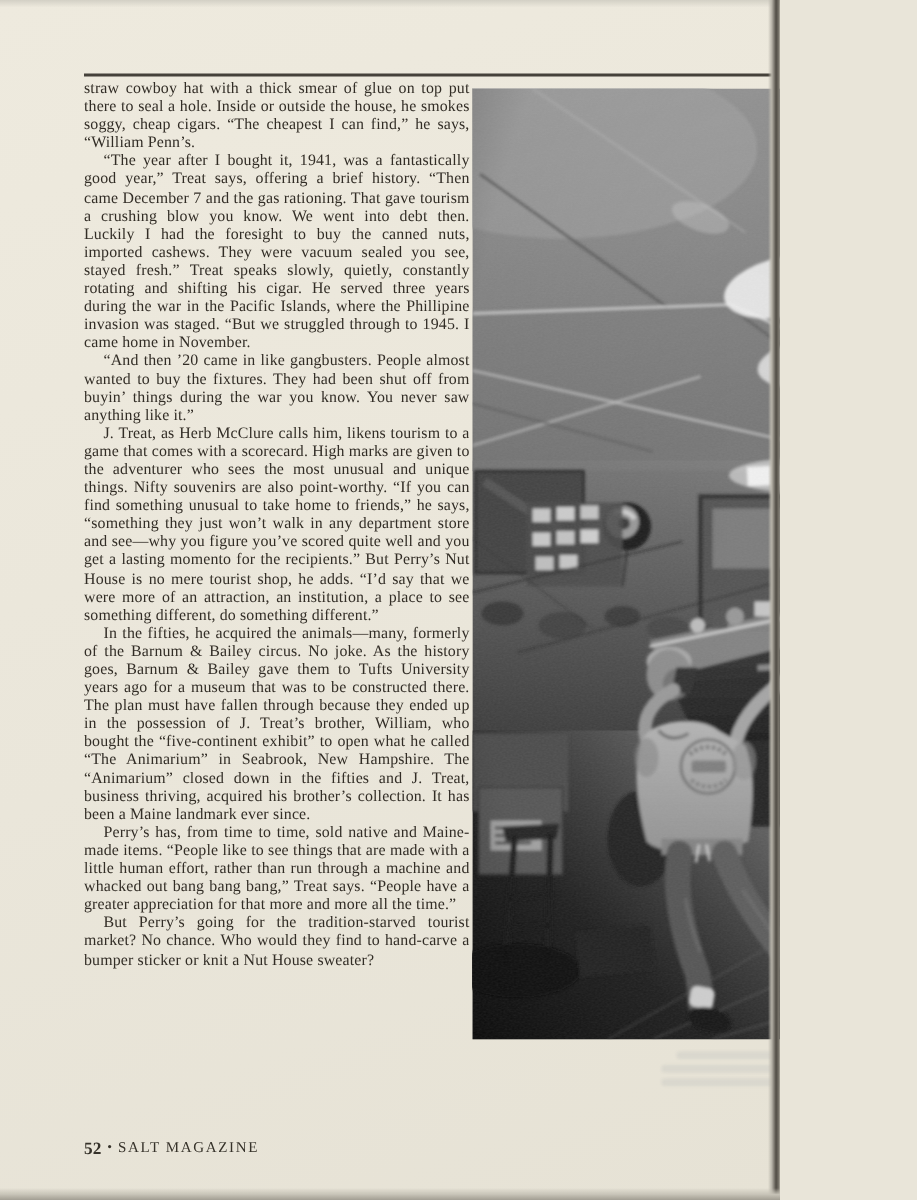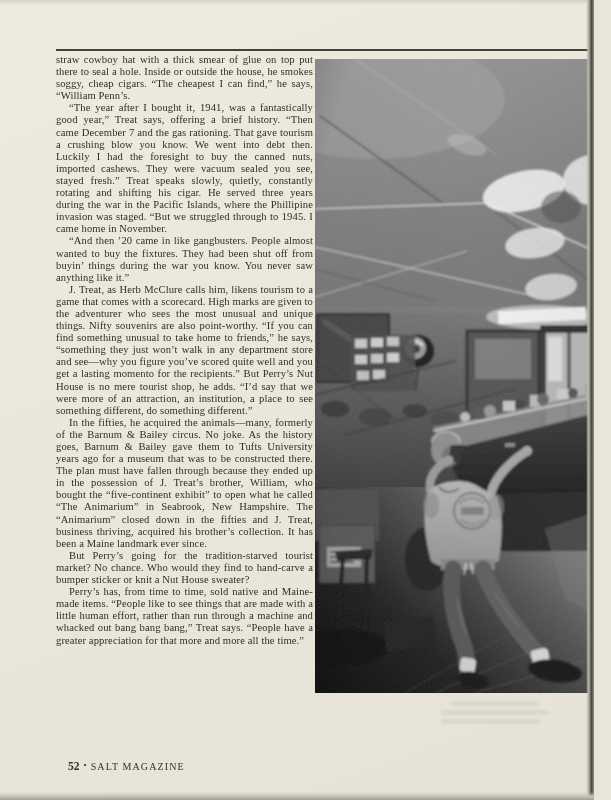--- a/index.html
+++ b/index.html
@@ -1,17 +1,17 @@
 <!DOCTYPE html>
 <html><head>
 <meta charset="utf-8">
 <style>
   html,body{margin:0;padding:0;}
   body{width:611px;height:800px;overflow:hidden;background:#e9e5d9;}
-  .scan{position:relative;width:594px;height:800px;overflow:hidden;
+  .scan{position:relative;width:520px;height:800px;overflow:hidden;
         background:linear-gradient(160deg,#eeeade 0%,#eae6da 55%,#e6e2d5 100%);
         font-family:"Liberation Serif", serif;}
   
   .top-rule{position:absolute;left:56px;right:3px;top:49px;height:2px;background:#45413a;}
   .page-edge-top{position:absolute;left:0;top:0;width:100%;height:5px;
         background:linear-gradient(to bottom,#d3d0c5,rgba(211,208,197,0));}
   .page-edge-right{position:absolute;right:0;top:0;width:8px;height:100%;
         background:linear-gradient(to right,rgba(0,0,0,0) 0%,#bcb8ad 30%,#4e4a43 68%,#8d897e 100%);}
   .page-edge-bottom{position:absolute;left:0;bottom:0;width:100%;height:8px;
         background:linear-gradient(to bottom,rgba(0,0,0,0) 0%,#c6c2b6 55%,#a29e93 100%);}
@@ -25,40 +25,40 @@
   .photo{position:absolute;left:315px;top:59px;width:289px;height:634px;}
   .photo svg{display:block;}
   
   .ghost{position:absolute;left:441px;top:701px;width:110px;}
   .ghost .gl{height:5px;margin-bottom:4px;border-radius:2px;background:#7e8896;
         opacity:0.12;filter:blur(1px);}
   .ghost .gl:nth-child(1){width:88px;margin-left:10px;}
   .ghost .gl:nth-child(2){width:108px;}
   .ghost .gl:nth-child(3){width:100px;}
   
-  .footer{position:absolute;left:68px;top:760px;display:flex;align-items:center;color:#36322a;}
+  .footer{position:absolute;left:56px;top:760px;display:flex;align-items:flex-start;color:#36322a;}
   .footer .pagenum{font-weight:bold;font-size:11.5px;}
   .footer .bullet{font-size:9px;margin:0 4px;transform:translateY(-1px);}
   .footer .mag{font-size:10px;letter-spacing:1.1px;}
 </style>
 </head>
 <body>
 
 <div class="scan">
 
   <div class="top-rule"></div>
 
   <div class="column">
     <p>straw cowboy hat with a thick smear of glue on top put there to seal a hole. Inside or outside the house, he smokes soggy, cheap cigars. “The cheapest I can find,” he says, “William Penn’s.</p>
     <p class="indent">“The year after I bought it, 1941, was a fantastically good year,” Treat says, offering a brief history. “Then came December 7 and the gas rationing. That gave tourism a crushing blow you know. We went into debt then. Luckily I had the foresight to buy the canned nuts, imported cashews. They were vacuum sealed you see, stayed fresh.” Treat speaks slowly, quietly, constantly rotating and shifting his cigar. He served three years during the war in the Pacific Islands, where the Phillipine invasion was staged. “But we struggled through to 1945. I came home in November.</p>
     <p class="indent">“And then ’20 came in like gangbusters. People almost wanted to buy the fixtures. They had been shut off from buyin’ things during the war you know. You never saw anything like it.”</p>
     <p class="indent">J. Treat, as Herb McClure calls him, likens tourism to a game that comes with a scorecard. High marks are given to the adventurer who sees the most unusual and unique things. Nifty souvenirs are also point-worthy. “If you can find something unusual to take home to friends,” he says, “something they just won’t walk in any department store and see—why you figure you’ve scored quite well and you get a lasting momento for the recipients.” But Perry’s Nut House is no mere tourist shop, he adds. “I’d say that we were more of an attraction, an institution, a place to see something different, do something different.”</p>
     <p class="indent">In the fifties, he acquired the animals—many, formerly of the Barnum &amp; Bailey circus. No joke. As the history goes, Barnum &amp; Bailey gave them to Tufts University years ago for a museum that was to be constructed there. The plan must have fallen through because they ended up in the possession of J. Treat’s brother, William, who bought the “five-continent exhibit” to open what he called “The Animarium” in Seabrook, New Hampshire. The “Animarium” closed down in the fifties and J. Treat, business thriving, acquired his brother’s collection. It has been a Maine landmark ever since.</p>
+    <p class="indent">Perry’s has, from time to time, sold native and Maine-made items. “People like to see things that are made with a little human effort, rather than run through a machine and whacked out bang bang bang,” Treat says. “People have a greater appreciation for that more and more all the time.”</p>
     <p class="indent">But Perry’s going for the tradition-starved tourist market? No chance. Who would they find to hand-carve a bumper sticker or knit a Nut House sweater?</p>
-    <p class="indent">Perry’s has, from time to time, sold native and Maine-made items. “People like to see things that are made with a little human effort, rather than run through a machine and whacked out bang bang bang,” Treat says. “People have a greater appreciation for that more and more all the time.”</p>
   </div>
 
   <div class="photo">
     <svg width="289" height="634" viewBox="0 0 289 634" xmlns="http://www.w3.org/2000/svg">
       <defs>
         <linearGradient id="gCeil" x1="0" y1="0" x2="0.25" y2="1">
           <stop offset="0" stop-color="#9c9c9c"></stop>
             <stop offset="0.6" stop-color="#868686"></stop>
             <stop offset="1" stop-color="#6e6e6e"></stop>
         </linearGradient>

